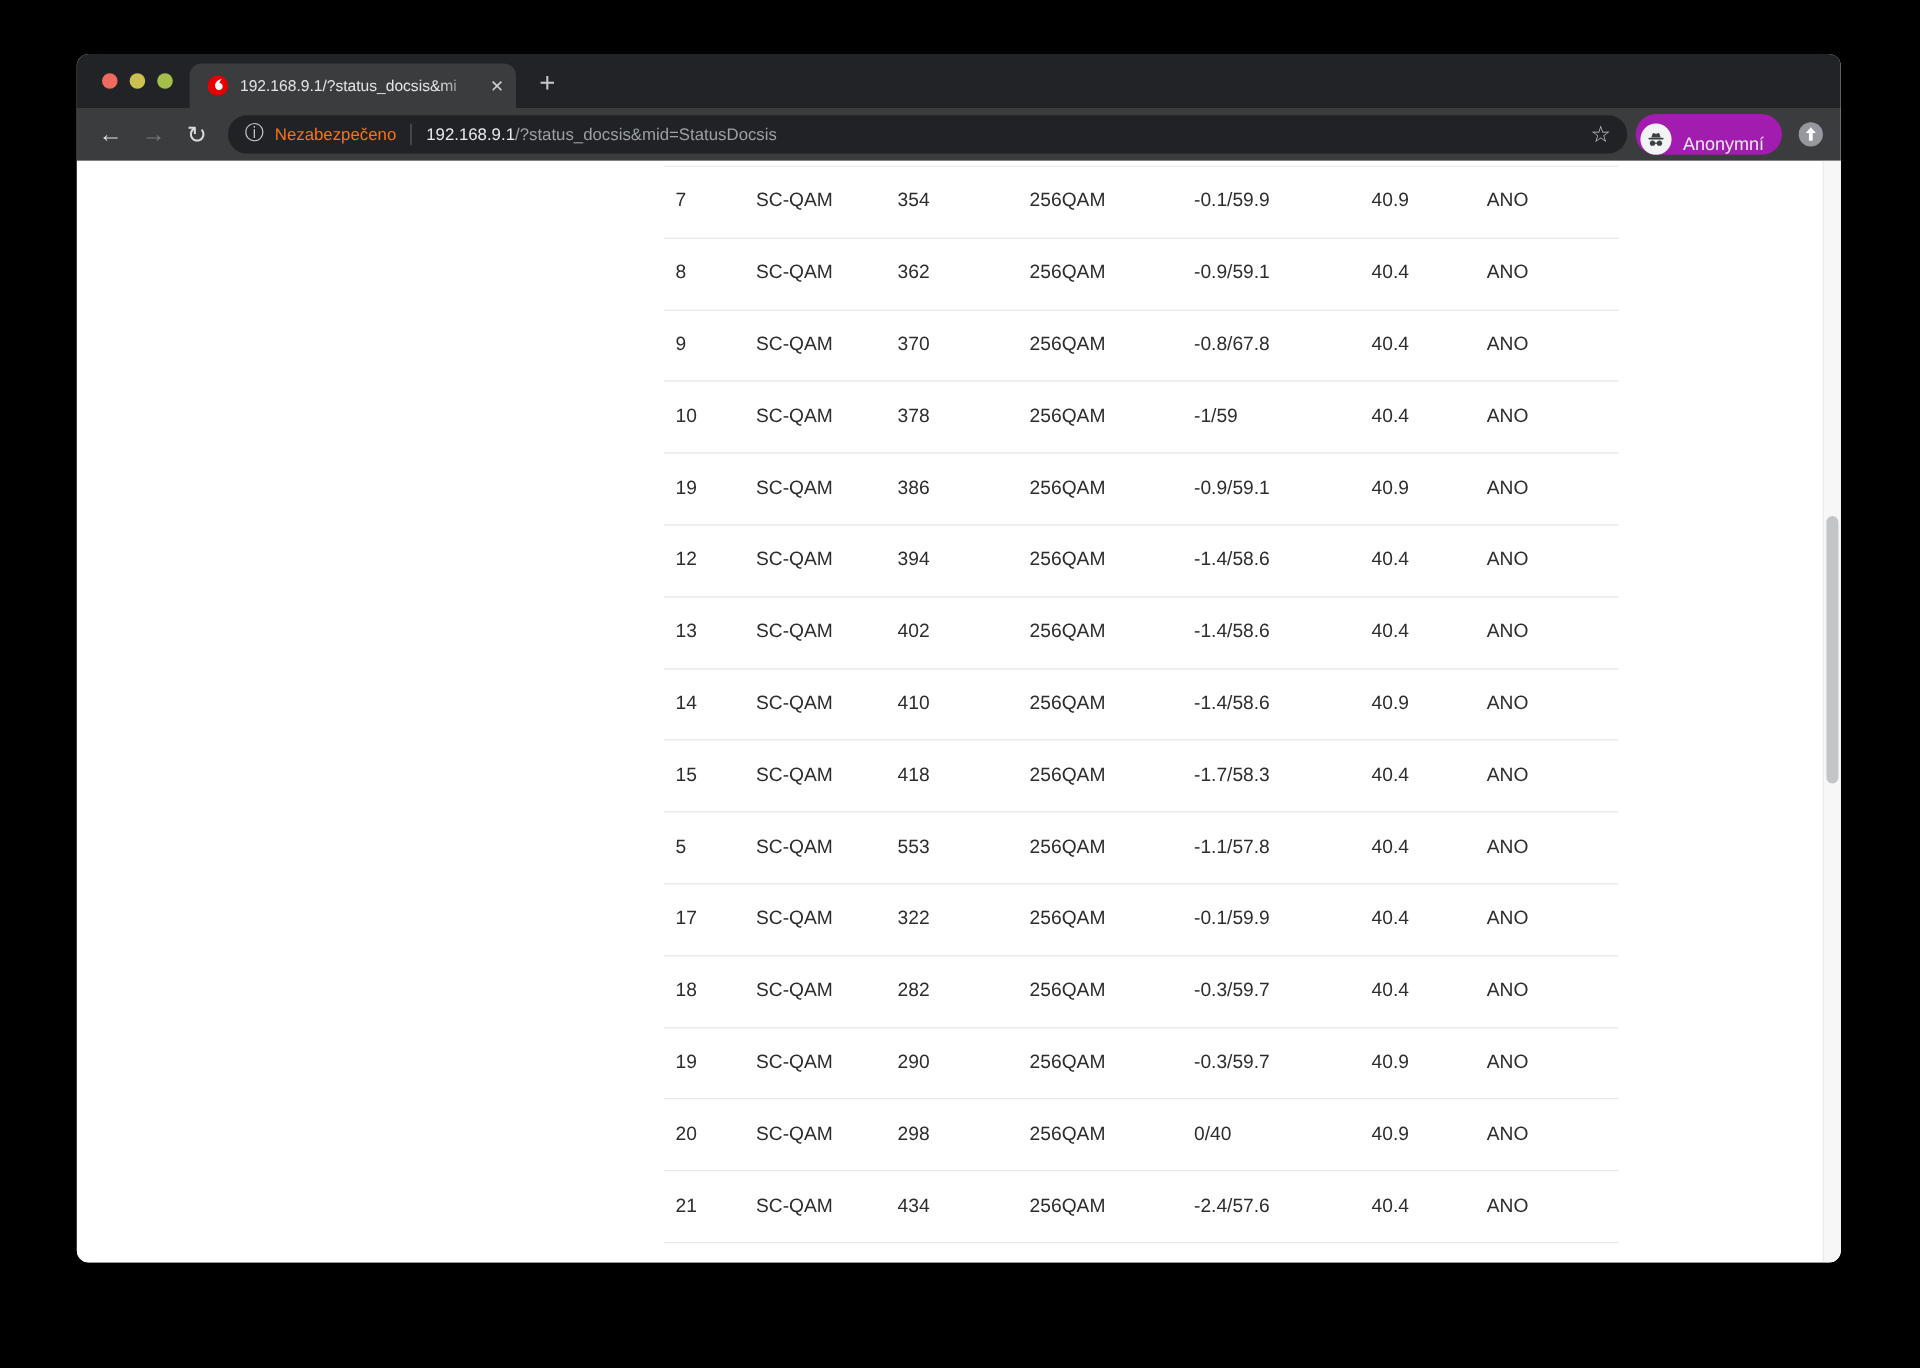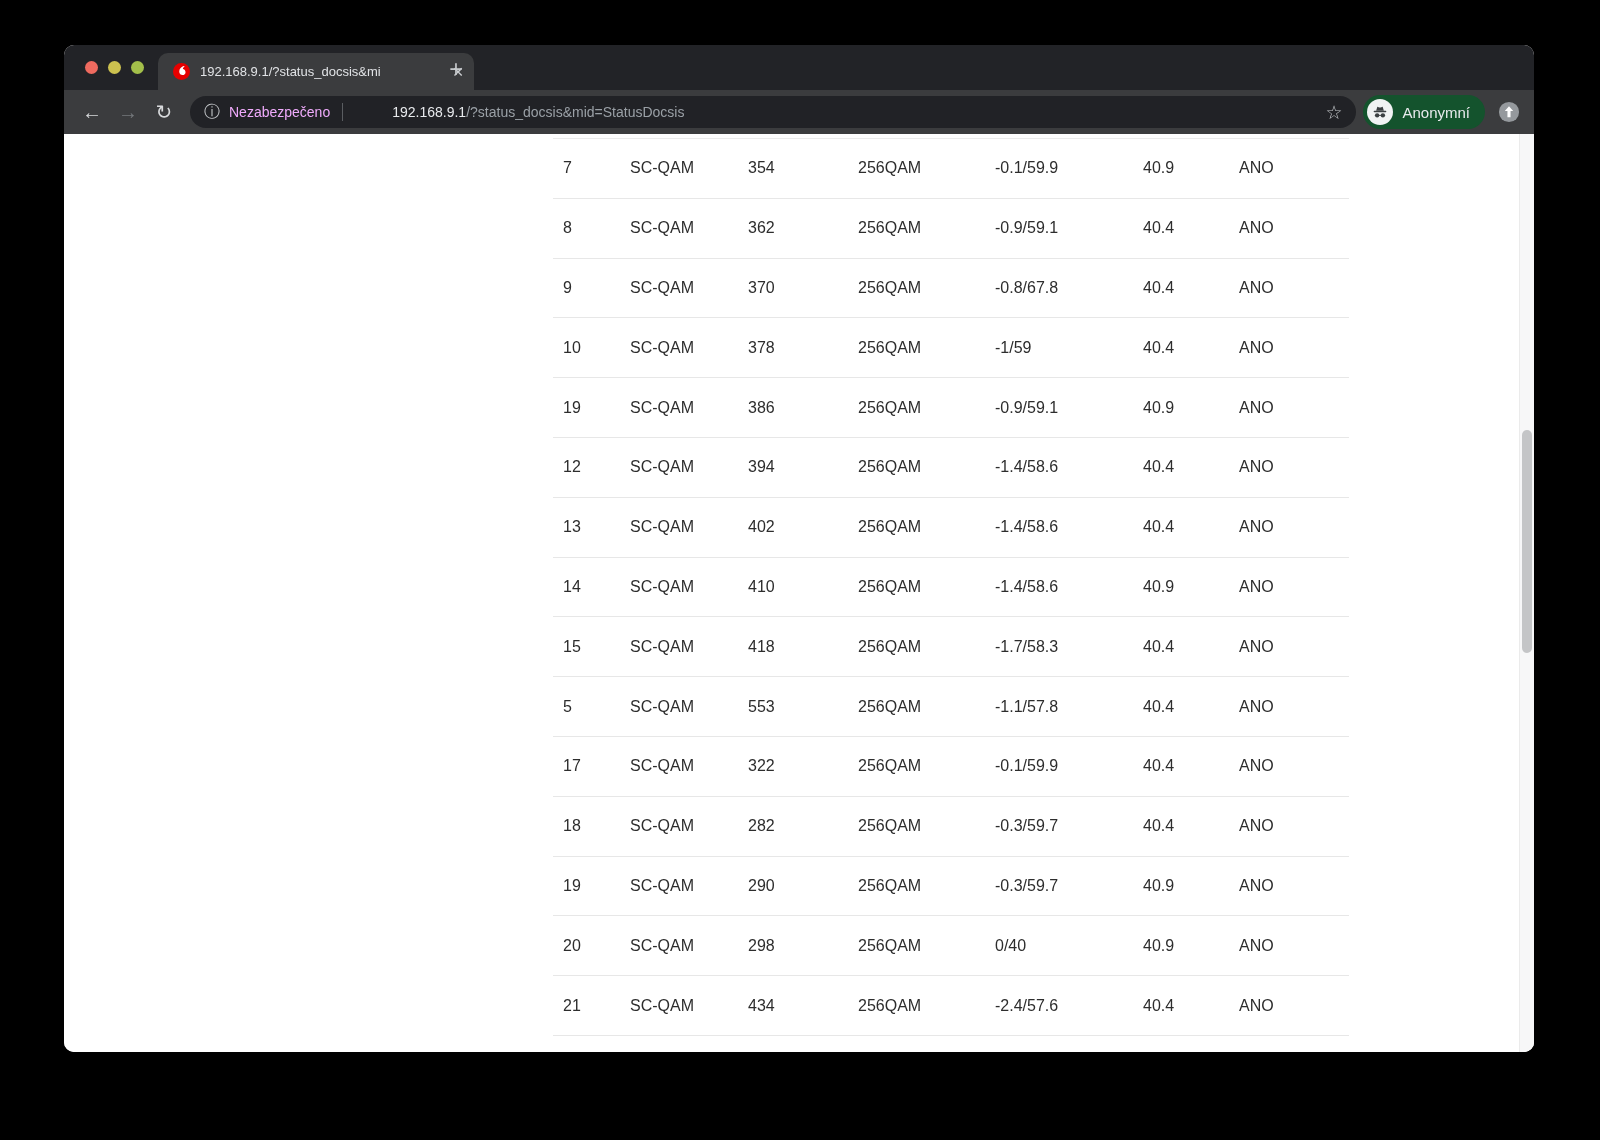--- a/index.html
+++ b/index.html
@@ -14,21 +14,21 @@
     display:flex;flex-direction:column;
   }
   
   .tabstrip{height:45px;background:#222327;position:relative;flex:none;}
   .traffic{position:absolute;top:16px;left:21px;display:flex;gap:10px;}
   .dot{width:13px;height:13px;border-radius:50%;}
   .dot.red{background:#ee6a5f;}
   .dot.yellow{background:#ccc14f;}
   .dot.green{background:#a3bf4a;}
   .tab{
-    position:absolute;left:94px;top:8px;width:316px;height:37px;background:#3b3c3e;
+    position:absolute;left:94px;top:8px;width:272px;height:37px;background:#3b3c3e;
     border-radius:10px 10px 0 0;display:flex;align-items:center;padding:0 10px 0 15px;
     box-sizing:border-box;
   }
   .favicon{width:17px;height:17px;flex:none;display:block;}
   .tab-title{
     margin-left:10px;font-size:13px;color:#e1e3e6;white-space:nowrap;overflow:hidden;flex:1;
     -webkit-mask-image:linear-gradient(90deg,#000 82%,transparent 98%);
     mask-image:linear-gradient(90deg,#000 82%,transparent 98%);
   }
   .tab-close{color:#cdd0d3;font-size:14px;margin-left:6px;flex:none;cursor:default;}
@@ -40,28 +40,28 @@
   .toolbar{height:44px;background:#3b3c3e;display:flex;align-items:center;padding:0 14px;flex:none;}
   .navbtn{width:28px;height:28px;display:flex;align-items:center;justify-content:center;
     font-size:20px;color:#d8dadc;flex:none;}
   .navbtn.disabled{color:#75787c;}
   .navbtn + .navbtn{margin-left:8px;}
   .omnibox{
     flex:1;height:32px;background:#212226;border-radius:16px;margin:0 7px 0 12px;
     display:flex;align-items:center;padding:0 14px;min-width:0;box-sizing:border-box;
   }
   .info-icon{font-size:16px;color:#c4c7ca;flex:none;line-height:1;}
-  .sec-label{margin-left:9px;font-size:14px;color:#f0abfc;flex:none;}
+  .sec-label{margin-left:9px;font-size:14px;color:#f97316;flex:none;}
   .url-sep{width:1px;height:18px;background:#5a5d61;margin:0 12px;flex:none;}
-  .url{font-size:14px;white-space:nowrap;overflow:hidden;min-width:0;margin-left:37px;}
+  .url{font-size:14px;white-space:nowrap;overflow:hidden;min-width:0;}
   .url .host{color:#e8eaed;}
   .url .path{color:#9aa0a6;}
   .star{margin-left:auto;font-size:19px;color:#c4c7ca;flex:none;line-height:1;}
   .incog-badge{
-    height:34px;border-radius:17px;background:#14532d;display:flex;align-items:center;
+    height:34px;border-radius:17px;background:#a21caf;display:flex;align-items:flex-end;
     padding:0 15px 0 4px;margin-right:13px;flex:none;
   }
   .incog-circle{width:26px;height:26px;border-radius:50%;background:#f1f3f4;
     display:flex;align-items:center;justify-content:center;flex:none;}
   .incog-label{margin-left:9px;font-size:15px;color:#e8eaed;}
   .update-btn{width:22px;height:22px;border-radius:50%;flex:none;display:block;}
   
   .content{flex:1;background:#fff;position:relative;overflow:hidden;}
   .dtable{position:absolute;left:489px;top:4px;width:796px;border-top:1px solid #ebebeb;}
   .trow{

